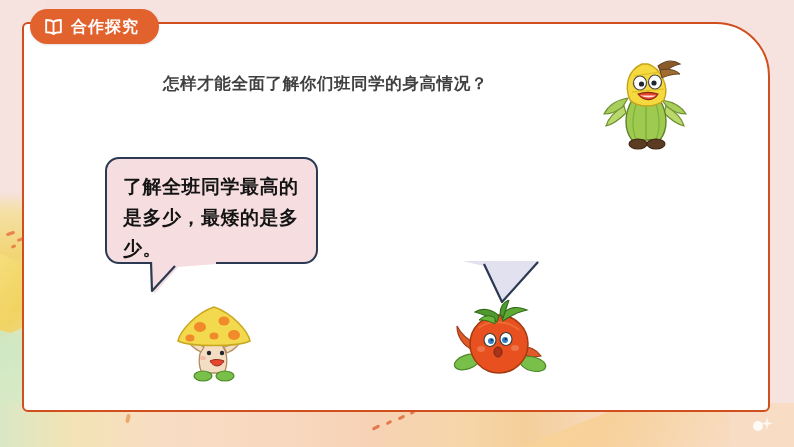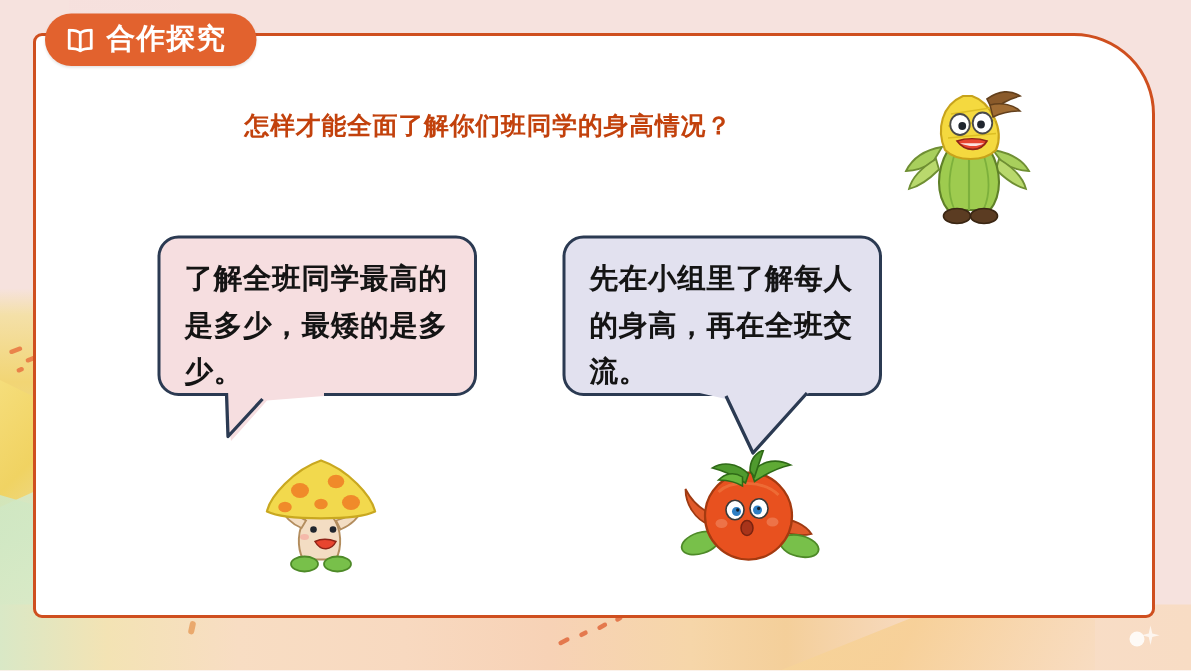--- a/index.html
+++ b/index.html
@@ -140,36 +140,36 @@
     background: #e2622e;
     border-radius: 18px;
     display: flex;
     align-items: center;
     gap: 8px;
     z-index: 8;
     box-shadow: 0 1px 2px rgba(0,0,0,.12);
   }
   .badge-label {
     color: #ffffff;
-    font-size: 19px;
+    font-size: 16px;
     font-weight: bold;
     letter-spacing: 1px;
     line-height: 1;
     white-space: nowrap;
   }
   .book-icon { width: 19px; height: 16px; display: block; }
 
   
   .question {
     position: absolute;
     left: 163px;
     top: 73px;
     font-size: 16.5px;
     font-weight: bold;
-    color: #c2410c;
+    color: #404040;
     letter-spacing: .6px;
     white-space: nowrap;
     z-index: 5;
   }
 
   
   .bubble {
     position: absolute;
     box-sizing: border-box;
     border: 2px solid #2b3a52;
@@ -251,23 +251,20 @@
   <div class="question">怎样才能全面了解你们班同学的身高情况？</div>
 
   <div class="bubble bubble-left">
     <span class="bubble-text">了解全班同学最高的是多少，最矮的是多少。</span>
   </div>
   <svg class="tail tail-left" viewBox="0 0 70 40">
     <path d="M2 0 L68 0 L68 3 L30 6 L6 33 L2 3 Z" fill="#f6dee0"></path>
     <path d="M3 1 L4 30 L27 5" fill="#f6dee0" stroke="#2b3a52" stroke-width="2.2" stroke-linejoin="round"></path>
   </svg>
 
-  <div class="bubble bubble-right">
-    <span class="bubble-text">先在小组里了解每人的身高，再在全班交流。</span>
-  </div>
   <svg class="tail tail-right" viewBox="0 0 80 46">
     <path d="M0 0 L78 0 L40 42 L22 5 Z" fill="#e2e1ef"></path>
     <path d="M22 3 L40 41 L76 1" fill="#e2e1ef" stroke="#2b3a52" stroke-width="2.2" stroke-linejoin="round"></path>
   </svg>
 
   <svg class="character char-corn" viewBox="0 0 96 96">
 
     <path d="M30 42 C18 44 10 50 6 58 C12 58 18 56 24 52 Z" fill="#a8cf5c" stroke="#6f8f33" stroke-width="1.2"></path>
     <path d="M26 50 C16 56 10 62 8 70 C16 68 22 63 28 57 Z" fill="#b9d96d" stroke="#6f8f33" stroke-width="1.2"></path>
 

